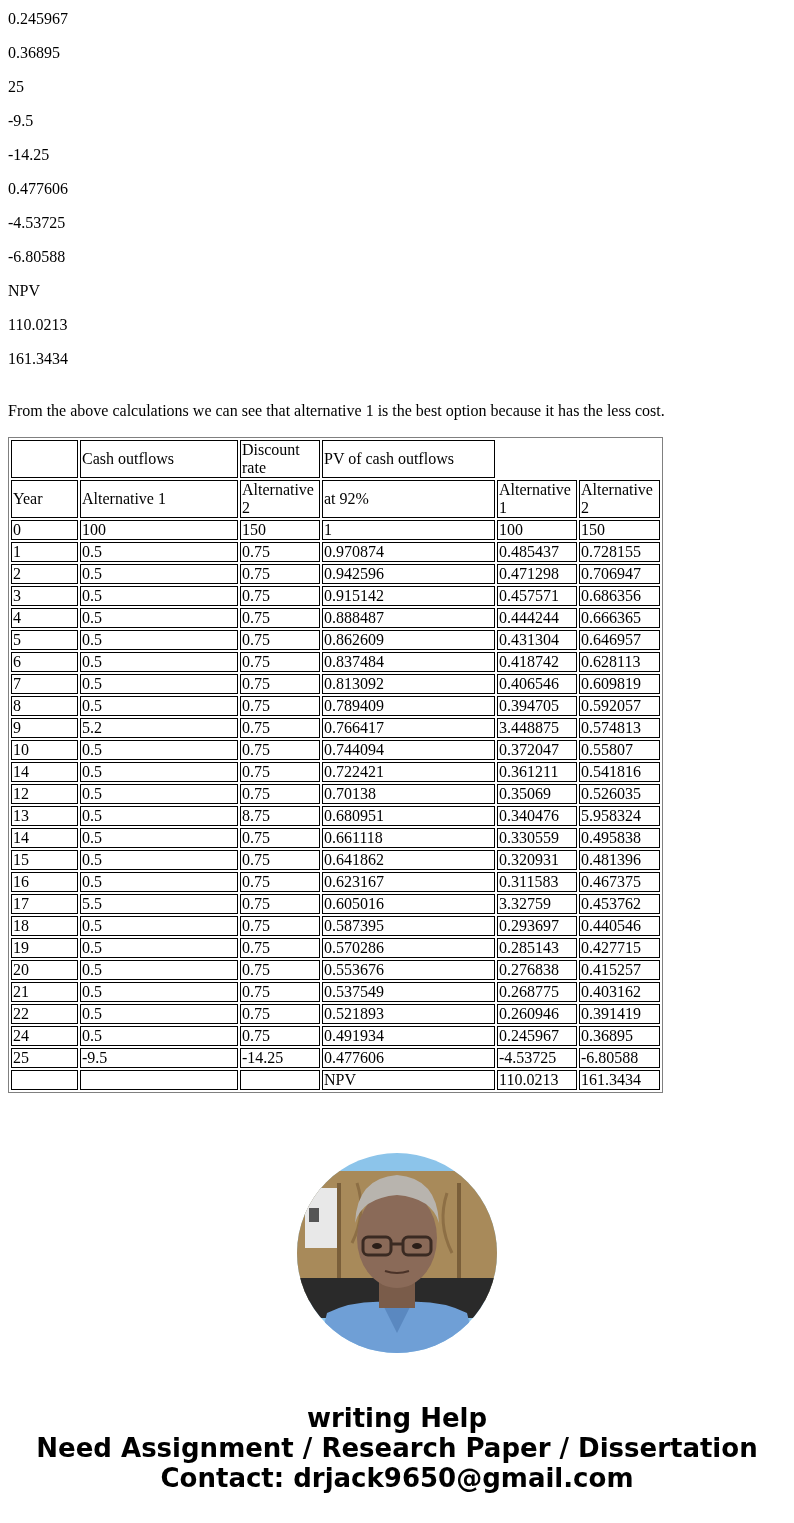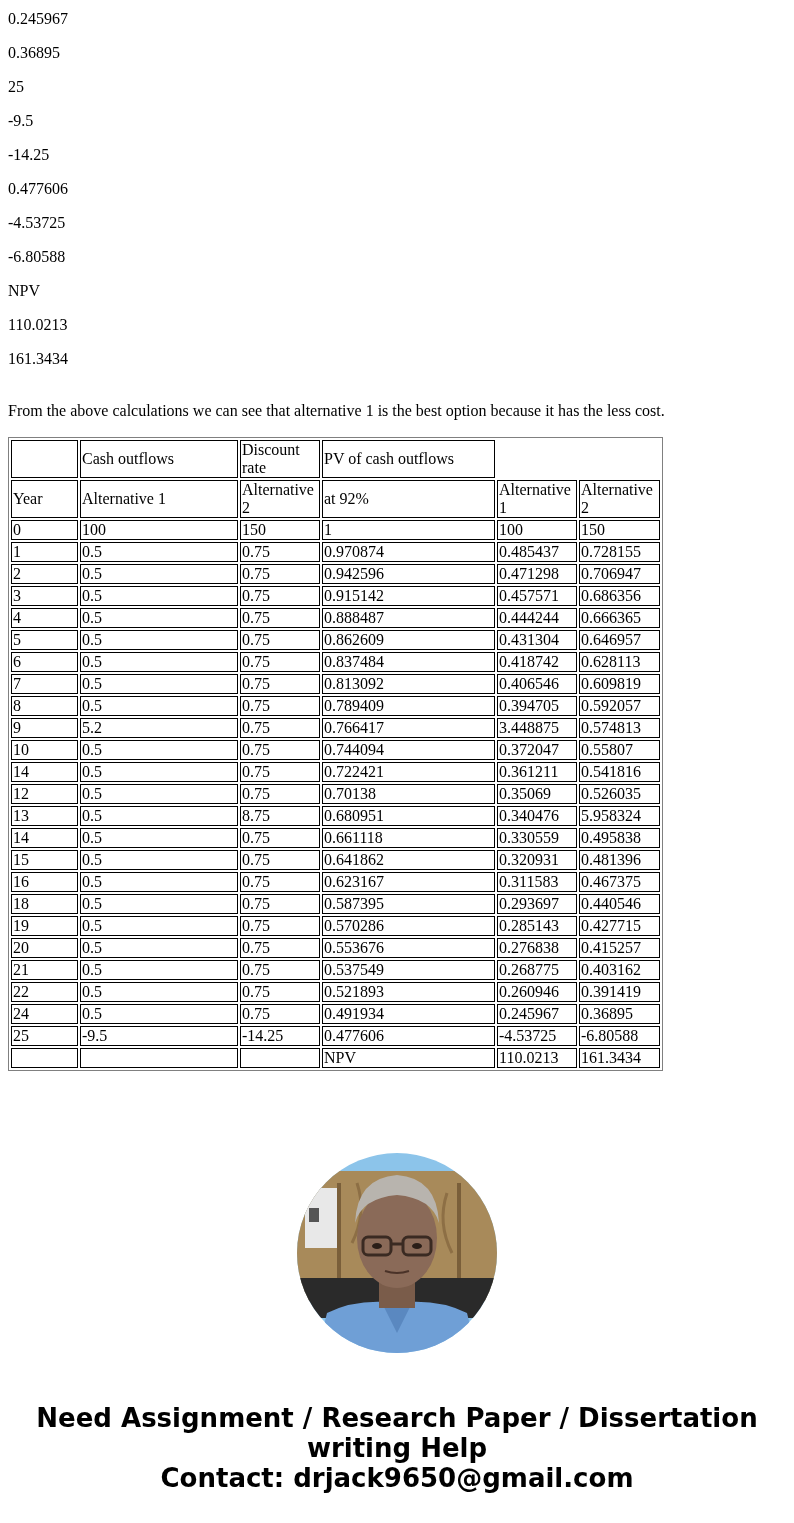--- a/index.html
+++ b/index.html
@@ -243,20 +243,28 @@
       </tr>
       <tr class="data">
         <td class="c0">16</td>
         <td class="c1">0.5</td>
         <td class="c2">0.75</td>
         <td class="c3">0.623167</td>
         <td class="c4">0.311583</td>
         <td class="c5">0.467375</td>
       </tr>
       <tr class="data">
+        <td class="c0">17</td>
+        <td class="c1">5.5</td>
+        <td class="c2">0.75</td>
+        <td class="c3">0.605016</td>
+        <td class="c4">3.32759</td>
+        <td class="c5">0.453762</td>
+      </tr>
+      <tr class="data">
         <td class="c0">18</td>
         <td class="c1">0.5</td>
         <td class="c2">0.75</td>
         <td class="c3">0.587395</td>
         <td class="c4">0.293697</td>
         <td class="c5">0.440546</td>
       </tr>
       <tr class="data">
         <td class="c0">19</td>
         <td class="c1">0.5</td>
@@ -334,16 +342,16 @@
     <rect x="66" y="84" width="28" height="18" rx="5" fill="none" stroke="#3a2a22" stroke-width="3"></rect>
     <rect x="106" y="84" width="28" height="18" rx="5" fill="none" stroke="#3a2a22" stroke-width="3"></rect>
     <line x1="94" y1="91" x2="106" y2="91" stroke="#3a2a22" stroke-width="3"></line>
     <ellipse cx="80" cy="93" rx="5" ry="3" fill="#2a1e18"></ellipse>
     <ellipse cx="120" cy="93" rx="5" ry="3" fill="#2a1e18"></ellipse>
     <path d="M88 118 Q100 122 112 118" stroke="#4a3228" stroke-width="2" fill="none"></path>
   </svg>
 </div>
 
 <div class="banner">
+  <div>writing Help</div>
   <div>Need Assignment / Research Paper / Dissertation</div>
-  <div>writing Help</div>
   <div>Contact: drjack9650@gmail.com</div>
 </div>
 
 </body></html>

